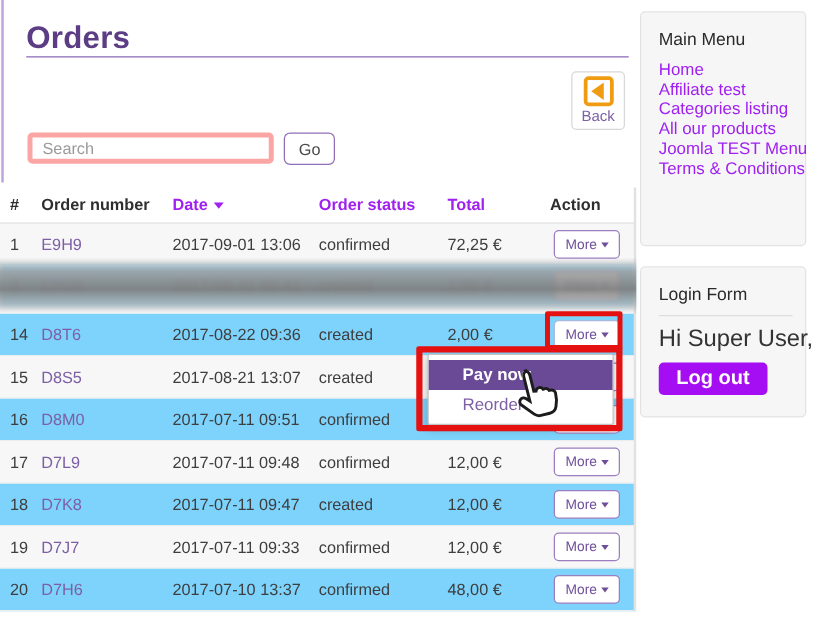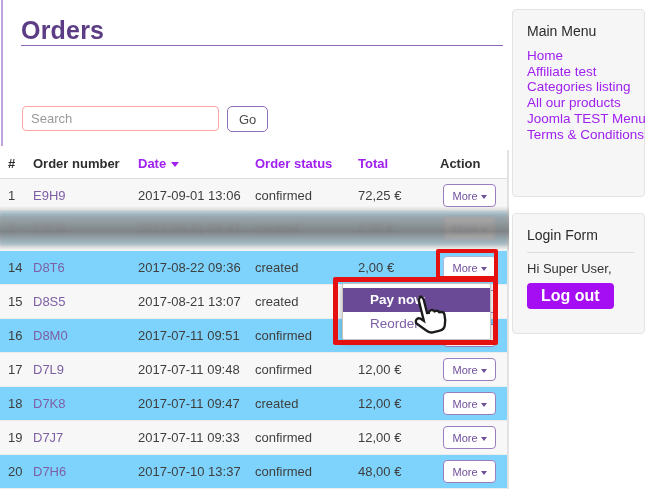--- a/index.html
+++ b/index.html
@@ -21,21 +21,21 @@
               display:flex; flex-direction:column; align-items:center; justify-content:center;
               cursor:pointer; }
   .back-icon { width:24px; height:24px; border:3px solid #f09c12; border-radius:4px;
                display:flex; align-items:center; justify-content:center; }
   .back-icon .tri { width:0; height:0; border-top:7px solid transparent; border-bottom:7px solid transparent;
                     border-right:10px solid #f09c12; margin-right:2px; }
   .back-label { font-size:12px; color:#7d5fa5; margin-top:1px; }
 
   
   .search-input { position:absolute; left:22px; top:106px; width:197px; height:25px;
-                  border:1px solid #fca5a5; border-radius:4px; padding:0 8px; font-size:13px;
+                  border:4px solid #fca5a5; border-radius:4px; padding:0 8px; font-size:13px;
                   color:#404040; font-family:"Liberation Sans", sans-serif; outline:none; }
   .search-input::placeholder { color:#999; }
   .btn { position:absolute; top:106px; height:26px; background:#fff; border:1px solid #916fb8;
          border-radius:5px; font-size:13px; color:#4a4a4a; padding:0 11px; cursor:pointer;
          font-family:"Liberation Sans", sans-serif; }
   .btn.go { left:227px; }
   .btn.reset { left:267px; }
 
   
   .thead { position:absolute; left:0; top:150px; width:508px; height:29px;
@@ -89,34 +89,40 @@
 
   
   .side-box { position:absolute; left:512px; width:133px; background:#f6f6f6;
               border:1px solid #e3e3e3; border-radius:4px; padding:13px 10px 10px 14px; }
   .side-box.menu { top:9px; height:188px; }
   .side-box.login { top:213px; height:121px; }
   .side-title { font-size:14px; font-weight:500; color:#2a2a2a; margin-bottom:9px; white-space:nowrap; }
   .menu-link { display:block; font-size:13.5px; line-height:15.7px; color:#a020f0;
                text-decoration:none; cursor:pointer; white-space:nowrap; }
   .login-divider { height:1px; background:#ddd; margin:2px 0 8px 0; }
-  .greeting { font-size:13px; color:#333; margin-bottom:7px; white-space:nowrap; }
+  .greeting { font-size:19px; color:#333; margin-bottom:7px; white-space:nowrap; }
   .logout-btn { background:#a50df2; color:#fff; border:none; border-radius:4px;
                 font-size:16px; font-weight:bold; padding:4px 14px; cursor:pointer;
                 font-family:"Liberation Sans", sans-serif; }
 </style>
 </head>
 <body>
 
 <div class="app">
   <div class="left-rule"></div>
 
   <div class="page-title">Orders</div>
   <div class="title-rule"></div>
 
+  <div class="back-btn">
+    <span class="back-icon">
+        <span class="tri"></span>
+      </span>
+    <span class="back-label">Back</span>
+  </div>
 
   <input class="search-input" type="text" placeholder="Search" style="">
   <button class="btn go">Go</button>
 
   <div class="thead">
     <span class="cell c1 th-dark">#</span>
     <span class="cell c2 th-dark">Order number</span>
     <span class="cell c3 th-link"><span>Date</span><span class="sort-caret"></span></span>
     <span class="cell c4 th-link">Order status</span>
     <span class="cell c5 th-link">Total</span>

